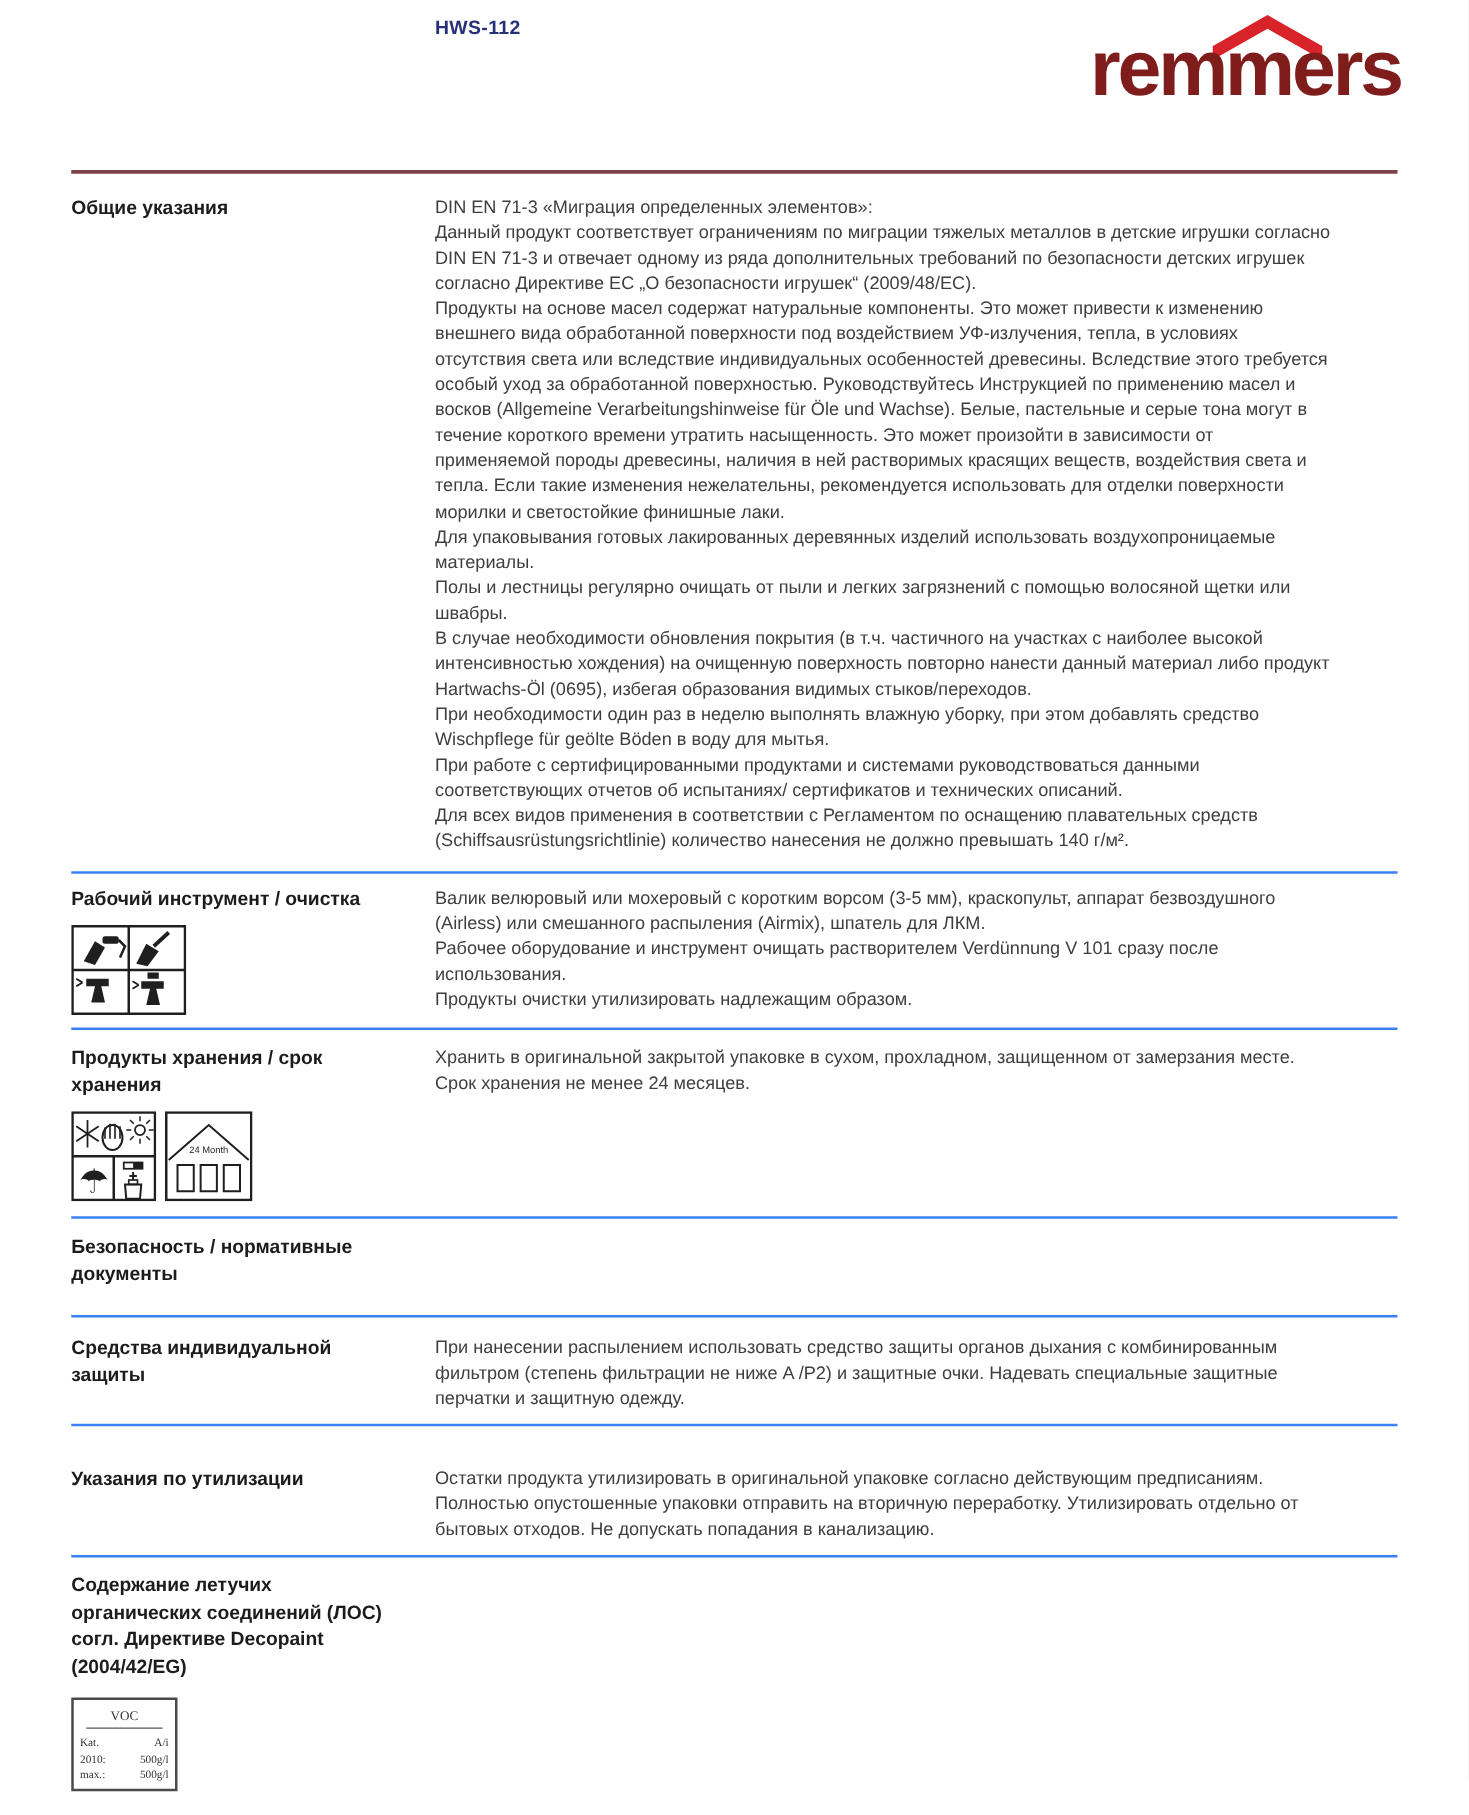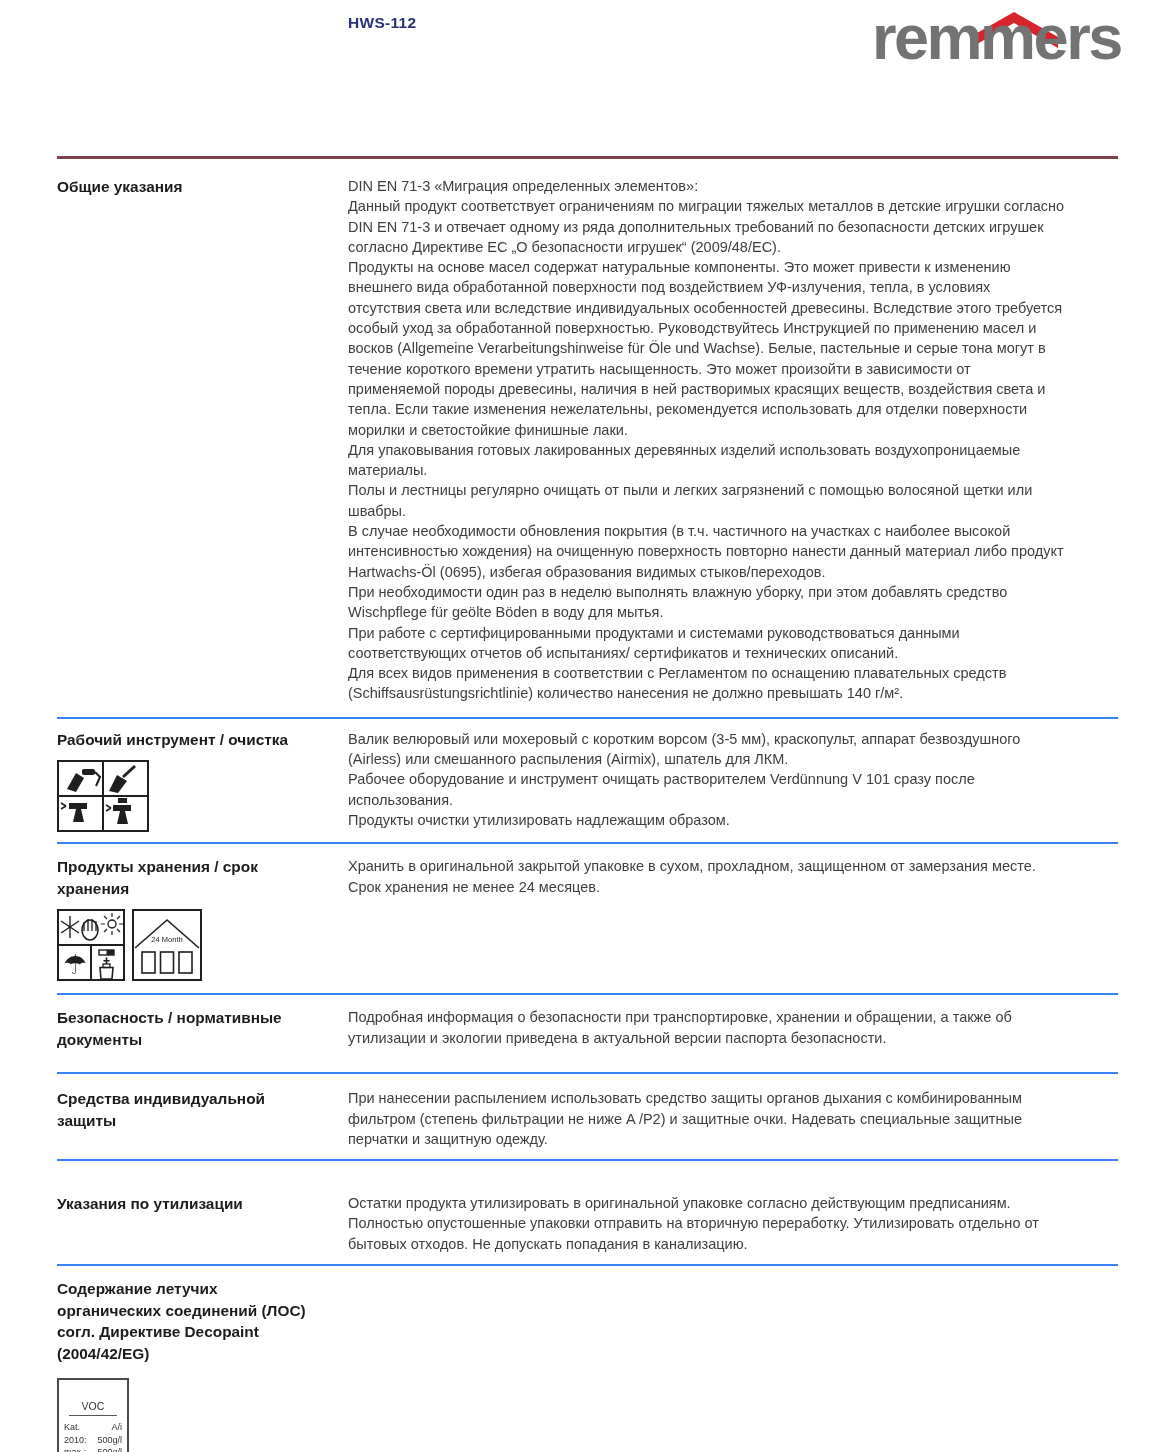--- a/index.html
+++ b/index.html
@@ -2,30 +2,30 @@
 <html><head>
 <meta charset="utf-8">
 <style>
   html,body { margin:0; padding:0; background:#e8e8e8; }
   .page {
     width:1175px; height:1452px; margin:0 auto; background:#ffffff;
     font-family:"Liberation Sans", sans-serif; box-sizing:border-box;
     padding:0 57px; position:relative; overflow:hidden;
   }
   
-  .header { position:relative; height:156px; }
+  .header { position:relative; height:136px; }
   .doc-code {
     position:absolute; left:291px; top:14px;
     font-size:15.5px; font-weight:bold; color:#283178; letter-spacing:.3px;
   }
   .logo { position:absolute; right:2px; top:6px; width:244px; height:104px; }
   .logo-roof { position:absolute; left:98px; top:6px; width:88px; height:36px; }
   .logo-text {
-    position:absolute; left:0; top:0; font-size:63px; font-weight:bold;
-    color:#737373; letter-spacing:-2.5px; line-height:1;
+    position:absolute; left:0; top:18px; font-size:63px; font-weight:bold;
+    color:#7f1d1d; letter-spacing:-2.5px; line-height:1;
     font-family:"Liberation Sans", sans-serif;
   }
   .rule-red { height:3px; background:#7c4149; }
   
   .section {
     display:grid; grid-template-columns:291px 1fr;
     border-bottom:2px solid #3b82f6;
   }
   .section.last { border-bottom:none; }
   .s-general  { padding:17px 0 13px; }
@@ -36,22 +36,22 @@
   .s-disposal { padding:32px 0 10px; }
   .s-voc      { padding:12px 0 0; }
   h2 {
     margin:0; font-size:15.4px; line-height:21.5px; color:#1c1c1c;
     font-weight:bold; max-width:252px;
   }
   .text-col { max-width:718px; }
   .text-col p { margin:0; font-size:14.5px; line-height:20.3px; color:#3e3e3e; }
   .picto { margin-top:10px; display:flex; gap:7px; }
   .voc-box {
-    margin-top:14px; width:72px; border:2px solid #4a4a4a; background:#fff;
-    padding:20px 5px 5px; box-sizing:border-box;
+    margin-top:14px; width:85px; border:2px solid #4a4a4a; background:#fff;
+    padding:8px 5px 5px; box-sizing:border-box;font-family:Liberation Serif, serif;
   }
   .voc-title {
     text-align:center; font-size:10.5px; color:#333;
     border-bottom:1px solid #555; padding-bottom:3px; margin:0 5px 5px;
   }
   .voc-row {
     display:flex; justify-content:space-between;
     font-size:9px; color:#333; line-height:12.5px;
   }
 </style>
@@ -169,23 +169,20 @@
       </div>
     </div>
     <div class="text-col">
       <p>Хранить в оригинальной закрытой упаковке в сухом, прохладном, защищенном от замерзания месте. Срок хранения не менее 24 месяцев.</p>
     </div>
   </section>
 
   <section class="section s-safety">
     <div class="label-col">
       <h2>Безопасность / нормативные документы</h2>
-    </div>
-    <div class="text-col">
-      <p>Подробная информация о безопасности при транспортировке, хранении и обращении, а также об утилизации и экологии приведена в актуальной версии паспорта безопасности.</p>
     </div>
   </section>
 
   <section class="section s-ppe">
     <div class="label-col">
       <h2>Средства индивидуальной защиты</h2>
     </div>
     <div class="text-col">
       <p>При нанесении распылением использовать средство защиты органов дыхания с комбинированным фильтром (степень фильтрации не ниже A /P2) и защитные очки. Надевать специальные защитные перчатки и защитную одежду.</p>
     </div>

